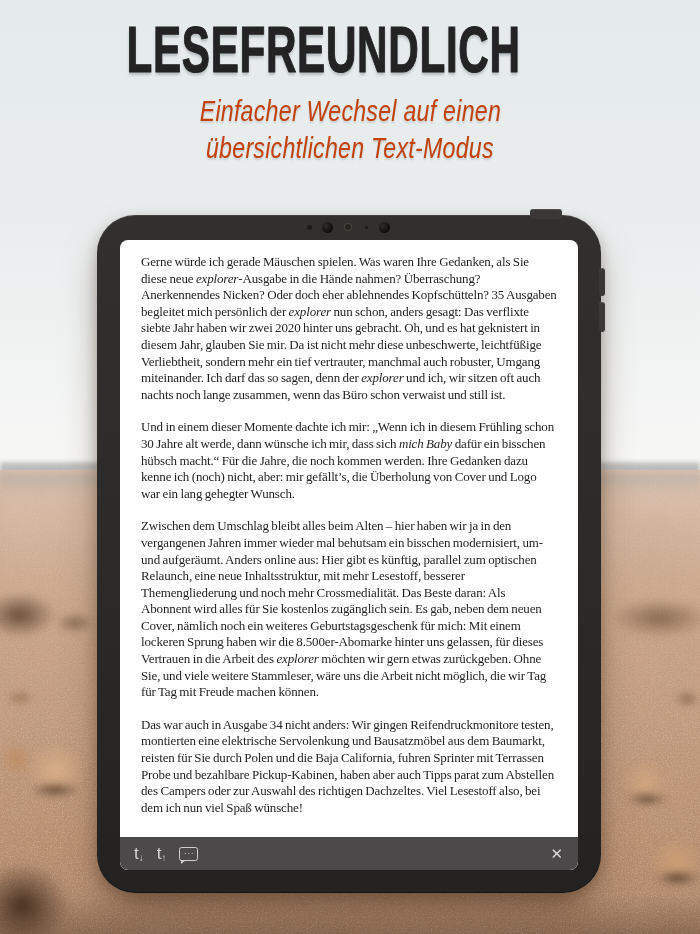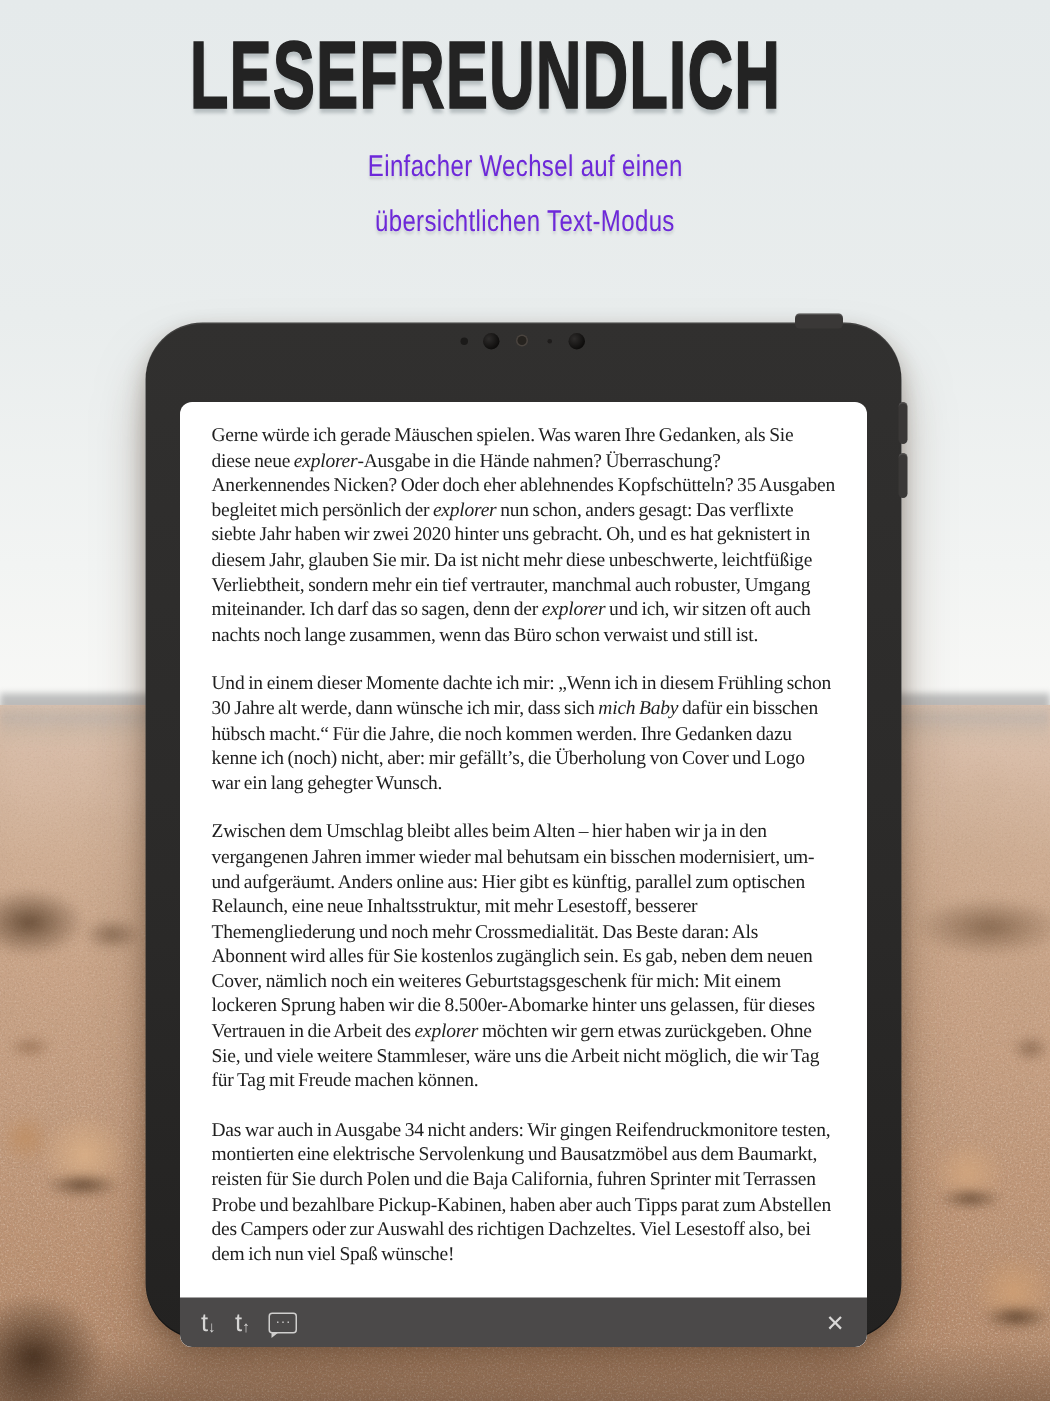--- a/index.html
+++ b/index.html
@@ -36,21 +36,21 @@
   .s9{left:674px;top:690px;width:26px;height:18px;background:radial-gradient(closest-side,rgba(90,60,38,.5),rgba(90,60,38,0));}
   .s10{left:5px;top:690px;width:30px;height:16px;background:radial-gradient(closest-side,rgba(120,80,50,.5),rgba(120,80,50,0));}
 
   
   .headline{position:absolute;left:0;top:16px;width:648px;text-align:center;
        color:#232323;font-weight:bold;font-size:64px;line-height:68px;white-space:nowrap;}
   .headline>span{display:inline-block;transform:scaleX(.66);transform-origin:50% 50%;
        letter-spacing:1px;-webkit-text-stroke:1.1px #232323;
        text-shadow:0 3px 3px rgba(125,135,140,.45);font-stretch:condensed;}
   .subtitle{position:absolute;left:0;top:93px;width:700px;text-align:center;
-       color:#6d28d9;font-size:20px;line-height:37px;font-weight:normal;}
+       color:#c2410c;font-size:29px;line-height:37px;font-weight:normal;font-style:italic;}
   .subtitle span{display:inline-block;transform:scaleX(.8);transform-origin:50% 50%;
        white-space:nowrap;letter-spacing:.3px;font-stretch:condensed;
        text-shadow:0 2px 2px rgba(125,135,140,.3);}
 
   
   .tablet{position:absolute;left:97px;top:215px;width:504px;height:678px;border-radius:38px;
        background:linear-gradient(180deg,#31302f 0%,#2b2a29 55%,#232221 100%);
        box-shadow:inset 0 1px 0 rgba(255,255,255,.09), inset 0 -1px 0 rgba(0,0,0,.4),
                   0 22px 40px -10px rgba(66,42,24,.55), 0 6px 14px rgba(66,42,24,.28);}
   .hw-btn{position:absolute;background:#3a3837;border-radius:3px;box-shadow:inset 0 1px 0 rgba(255,255,255,.12);}
@@ -58,21 +58,21 @@
   .vol-up{right:-4px;top:53px;width:6px;height:28px;border-radius:3px;}
   .vol-down{right:-4px;top:87px;width:6px;height:30px;border-radius:3px;}
   .cam{position:absolute;border-radius:50%;background:#141312;}
   .cam1{left:210px;top:10px;width:5px;height:5px;background:#1b1a19;}
   .cam2{left:225px;top:7px;width:11px;height:11px;background:radial-gradient(circle at 35% 35%,#2e2c2b,#0e0d0c 70%);}
   .cam3{left:248px;top:9px;width:6px;height:6px;background:#26231f;box-shadow:0 0 0 1px #4a443f;}
   .cam4{left:268px;top:11px;width:3px;height:3px;background:#1e1c1b;}
   .cam5{left:282px;top:7px;width:11px;height:11px;background:radial-gradient(circle at 35% 35%,#2e2c2b,#0e0d0c 70%);}
 
   .screen{position:absolute;left:23px;top:25px;width:458px;height:630px;border-radius:8px;
-       background:#ffffff;display:flex;flex-direction:column;overflow:hidden;margin-top:28px;}
+       background:#ffffff;display:flex;flex-direction:column;overflow:hidden;}
   .page-text{flex:1;padding:14px 21px 0 21px;color:#1f1f1f;
        font-family:"Liberation Serif","DejaVu Serif",serif;
        font-size:13px;line-height:16.6px;letter-spacing:-.15px;word-spacing:-.6px;
        text-align:left;overflow:hidden;}
   .page-text p{margin:0 0 16px 0;}
   .page-text em{font-style:italic;}
 
   
   .toolbar{height:33px;background:#4b4949;display:flex;align-items:center;
        padding:0 15px 0 14px;border-radius:0 0 8px 8px;}

